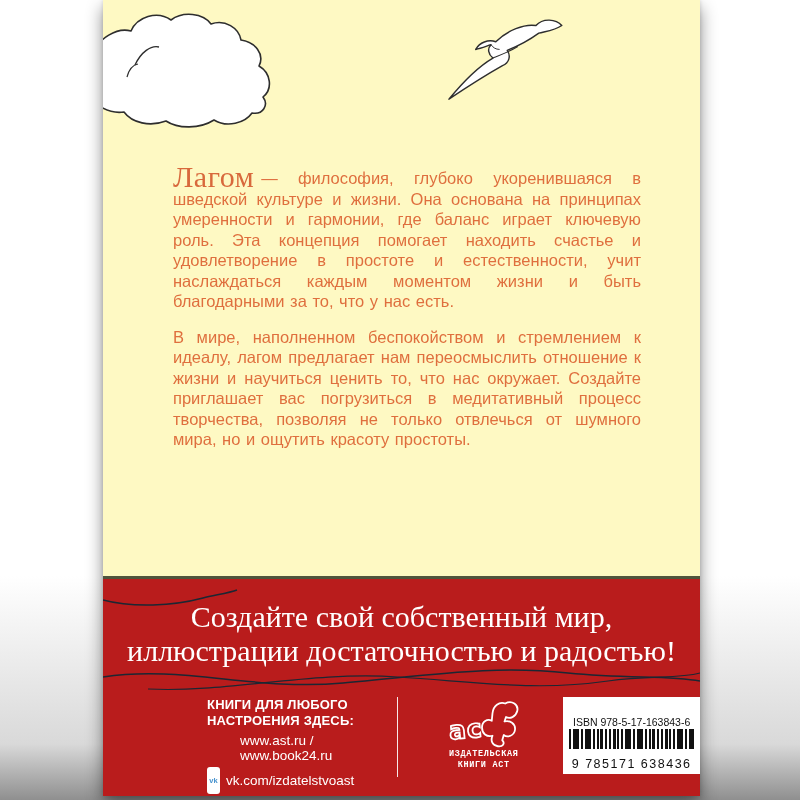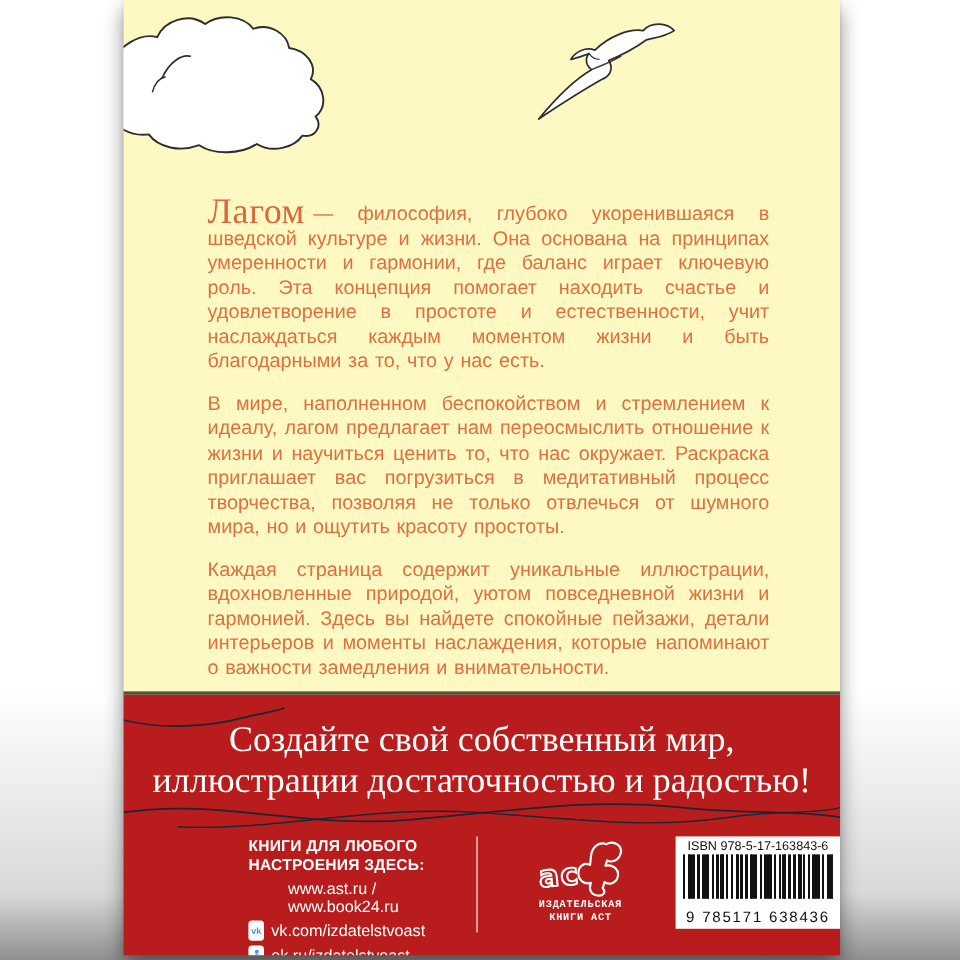--- a/index.html
+++ b/index.html
@@ -47,40 +47,40 @@
   }
   .footer{
     position:absolute;left:104px;top:118px;right:0;height:82px;
     display:flex;align-items:flex-start;gap:36px;
   }
   .links{width:152px;}
   .promo{font-size:13px;font-weight:bold;line-height:16px;letter-spacing:0.2px;}
   .sites{margin-top:4px;font-size:13.5px;margin-left:33px;}
   .social{margin-top:4px;display:flex;align-items:center;font-size:13.5px;}
   .sicon{
-    width:13px;height:17px;border-radius:3px;background:#fff;
+    width:13px;height:27px;border-radius:3px;background:#fff;
     display:flex;align-items:center;justify-content:center;
     margin-right:6px;flex:0 0 auto;
   }
   .vk-glyph{color:#4793ce;font-size:7.5px;font-weight:bold;line-height:1;}
   .vline{width:1px;height:80px;background:rgba(255,255,255,0.9);margin-left:7px;}
   .ast{width:86px;margin-left:10px;text-align:center;}
   .ast-logo{position:relative;height:52px;}
   .ast-letters{
     position:absolute;left:5px;bottom:5px;
     font-size:25px;font-weight:bold;font-family:"DejaVu Sans", sans-serif;
     color:transparent;-webkit-text-stroke:1.7px #fff;
     transform:rotate(-5deg);letter-spacing:1px;
   }
   .ast-figure{position:absolute;right:2px;top:0;}
   .pub{font-size:8.5px;font-weight:bold;letter-spacing:0.7px;line-height:11px;font-family:Liberation Mono, monospace;}
   
   .barcode{
     margin-left:4px;width:148px;height:77px;background:#fff;color:#111;
-    box-sizing:border-box;padding:2px 4px 3px;
+    box-sizing:border-box;padding:19px 4px 3px;
     display:flex;flex-direction:column;
   }
   .isbn{font-size:10.5px;text-align:center;white-space:nowrap;}
   .bars{
     flex:1;margin:1px 2px 0;
     background-image:
       repeating-linear-gradient(90deg,#111 0 2px,transparent 2px 4px),
       repeating-linear-gradient(90deg,transparent 0 5px,#111 5px 8px,transparent 8px 13px);
   }
   .digits{font-size:12.5px;text-align:center;letter-spacing:1.5px;margin-top:8px;white-space:nowrap;}
@@ -99,22 +99,21 @@
     </svg>
 
     <svg class="seagull" viewBox="0 0 135 92" width="130" height="88">
       <path d="M12,88 C30,66 46,52 58,45 C53,41 52,35 56,31 C50,33 45,35 40,36 C44,29 53,25 61,28 C73,16 91,9 103,11 C110,3 124,4 130,11 C123,16 114,17 106,19 C95,27 83,33 73,37 C77,43 75,50 68,53 C52,62 30,76 12,88 Z" fill="#ffffff" stroke="#2e2e2e" stroke-width="1.5" stroke-linejoin="round"></path>
       <path d="M58,45 C68,41 76,38 84,33" fill="none" stroke="#2e2e2e" stroke-width="1.1"></path>
       <path d="M56,31 C58,34 61,36 65,36" fill="none" stroke="#2e2e2e" stroke-width="1"></path>
     </svg>
 
     <div class="blurb">
       <p><span class="blurb-title">Лагом</span><span>— философия, глубоко укоренившаяся в шведской культуре и жизни. Она основана на принципах умеренности и гармонии, где баланс играет ключевую роль. Эта концепция помогает находить счастье и удовлетворение в простоте и естественности, учит наслаждаться каждым моментом жизни и быть благодарными за то, что у нас есть.</span></p>
-      <p>В мире, наполненном беспокойством и стремлением к идеалу, лагом предлагает нам переосмыслить отношение к жизни и научиться ценить то, что нас окружает. Раскраска приглашает вас погрузиться в медитативный процесс творчества, позволяя не только отвлечься от шумного мира, но и ощутить красоту простоты.</p>
-      <p>Каждая страница содержит уникальные иллюстрации, вдохновленные природой, уютом повседневной жизни и гармонией. Здесь вы найдете спокойные пейзажи, детали интерьеров и моменты наслаждения, которые напоминают о важности замедления и внимательности.</p>
+      <p>В мире, наполненном беспокойством и стремлением к идеалу, лагом предлагает нам переосмыслить отношение к жизни и научиться ценить то, что нас окружает. Создайте приглашает вас погрузиться в медитативный процесс творчества, позволяя не только отвлечься от шумного мира, но и ощутить красоту простоты.</p>
     </div>
   </div>
 
   <div class="edge-line"></div>
 
   <div class="sea">
 
     <svg class="wave-small" viewBox="0 0 135 26" width="135" height="26">
       <path d="M0,16 C30,24 70,22 100,14 C112,11 126,9 134,6" fill="none" stroke="#1c2733" stroke-width="1.5"></path>
     </svg>

